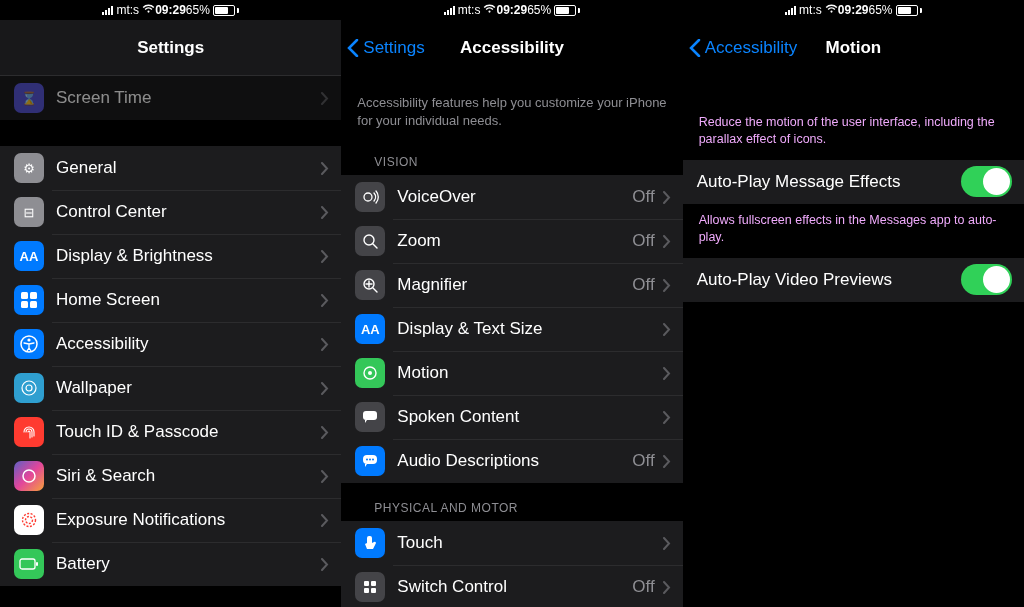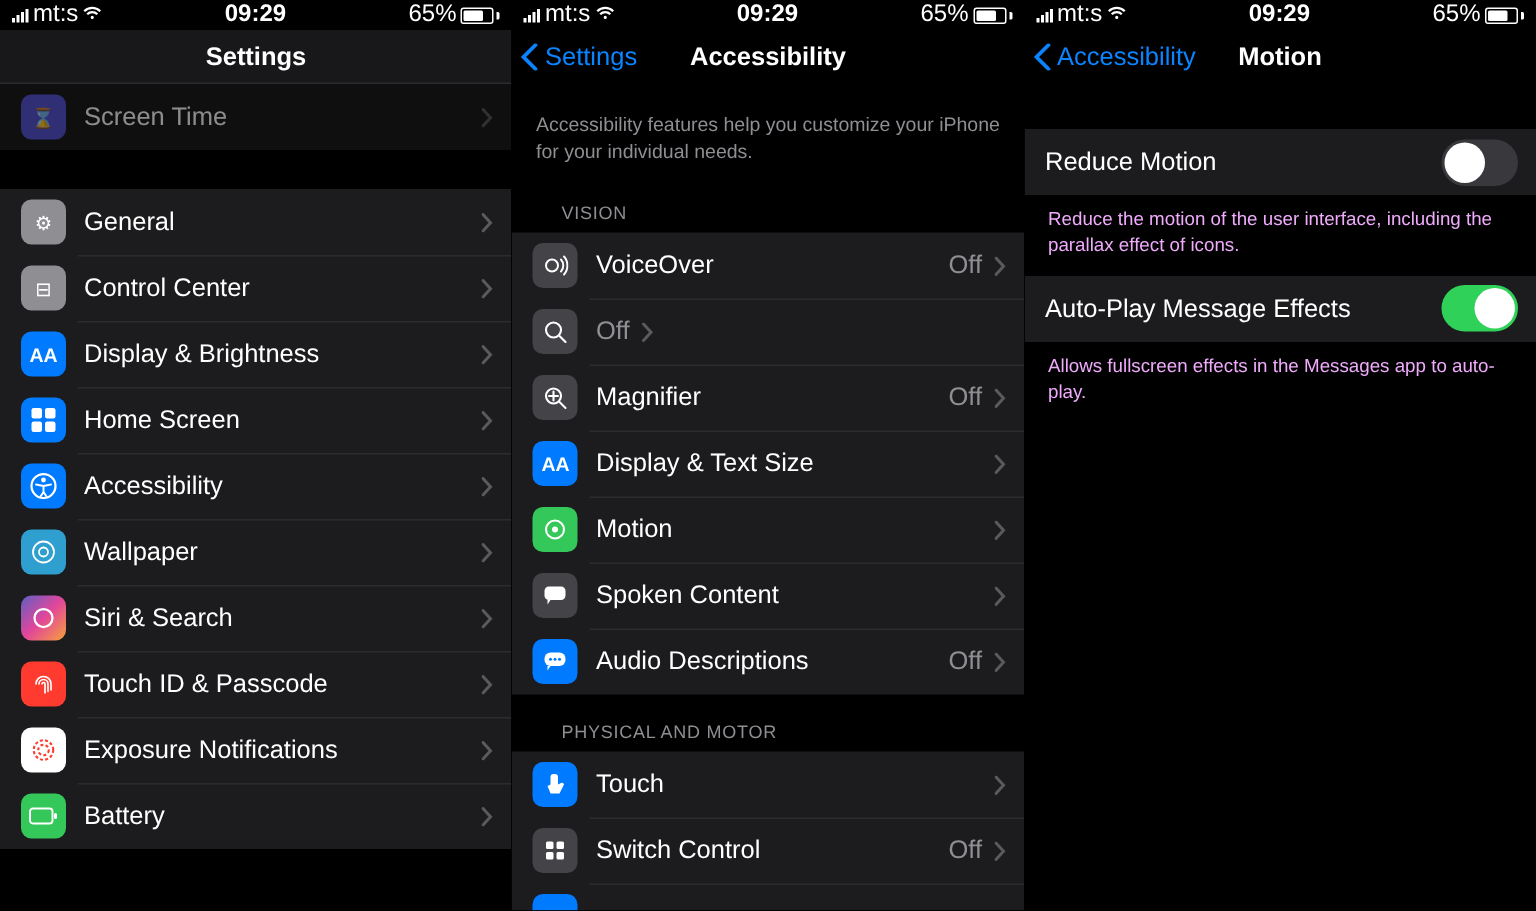--- a/index.html
+++ b/index.html
@@ -20,38 +20,38 @@
   flex-direction: column;
   overflow: hidden;
   position: relative;
 }
 .screen:nth-child(2) { width: 341.33px; }
 
 .status-bar {
   height: 20px;
   display: flex;
   align-items: center;
-  justify-content: space-between;
+  justify-content: center;
   padding: 0 8px;
-  font-size: 16px;
+  font-size: 12px;
   background: #000;
 }
 .status-left, .status-right { display: flex; align-items: center; gap: 3px; }
 .status-center { font-weight: 700; }
 .signal-bars { display: inline-flex; gap: 1px; align-items: flex-end; }
 .bar { width: 2px; background: #fff; }
 .b1 { height: 3px; } .b2 { height: 5px; } .b3 { height: 7px; } .b4 { height: 9px; }
 .wifi-icon { width: 13px; height: 10px; }
 .battery { display: flex; align-items: center; gap: 2px; }
 .battery-body { width: 22px; height: 11px; border: 1px solid #fff; border-radius: 2px; position: relative; }
 .battery-fill { position: absolute; left: 1px; top: 1px; bottom: 1px; width: 65%; background: #fff; border-radius: 1px; }
 .battery-tip { width: 2px; height: 5px; background: #fff; border-radius: 0 1px 1px 0; }
 
 .nav-bar {
-  height: 36px;
+  height: 56px;
   display: flex;
   align-items: center;
   justify-content: center;
   position: relative;
   background: #1c1c1e;
   border-bottom: 0.5px solid #2c2c2e;
 }
 .screen:first-child .nav-bar { background: rgba(28,28,30,0.85); }
 .nav-title { font-size: 17px; font-weight: 600; color: #fff; }
 .nav-back {
@@ -277,39 +277,39 @@
             </svg>
           </div>
         <div class="row-label">Wallpaper</div>
         <span class="chevron">
             <svg viewBox="0 0 8 13">
               <path d="M1 1l5 5.5L1 12" stroke="#5a5a5e" stroke-width="2" fill="none" stroke-linecap="round"></path>
             </svg>
           </span>
       </div>
       <div class="row">
+        <div class="row-icon ic-red">
+            <svg width="18" height="18" viewBox="0 0 18 18">
+              <path d="M4 9a5 5 0 0110 0v4M6 9a3 3 0 016 0v5M8 9a1 1 0 012 0v6" fill="none" stroke="#fff" stroke-width="1.1" stroke-linecap="round"></path>
+            </svg>
+          </div>
+        <div class="row-label">Touch ID &amp; Passcode</div>
+        <span class="chevron">
+            <svg viewBox="0 0 8 13">
+              <path d="M1 1l5 5.5L1 12" stroke="#5a5a5e" stroke-width="2" fill="none" stroke-linecap="round"></path>
+            </svg>
+          </span>
+      </div>
+      <div class="row">
         <div class="row-icon ic-siri">
             <svg width="18" height="18" viewBox="0 0 18 18">
               <circle cx="9" cy="9" r="6" fill="none" stroke="#fff" stroke-width="1.5"></circle>
             </svg>
           </div>
         <div class="row-label">Siri &amp; Search</div>
-        <span class="chevron">
-            <svg viewBox="0 0 8 13">
-              <path d="M1 1l5 5.5L1 12" stroke="#5a5a5e" stroke-width="2" fill="none" stroke-linecap="round"></path>
-            </svg>
-          </span>
-      </div>
-      <div class="row">
-        <div class="row-icon ic-red">
-            <svg width="18" height="18" viewBox="0 0 18 18">
-              <path d="M4 9a5 5 0 0110 0v4M6 9a3 3 0 016 0v5M8 9a1 1 0 012 0v6" fill="none" stroke="#fff" stroke-width="1.1" stroke-linecap="round"></path>
-            </svg>
-          </div>
-        <div class="row-label">Touch ID &amp; Passcode</div>
         <span class="chevron">
             <svg viewBox="0 0 8 13">
               <path d="M1 1l5 5.5L1 12" stroke="#5a5a5e" stroke-width="2" fill="none" stroke-linecap="round"></path>
             </svg>
           </span>
       </div>
       <div class="row">
         <div class="row-icon ic-white">
             <svg width="18" height="18" viewBox="0 0 18 18">
               <circle cx="9" cy="9" r="3.5" fill="none" stroke="#ff3b30" stroke-width="1.4" stroke-dasharray="2 1.5"></circle>
@@ -395,20 +395,21 @@
             </svg>
           </span>
       </div>
       <div class="row">
         <div class="row-icon ic-darkgray">
             <svg width="18" height="18" viewBox="0 0 18 18">
               <circle cx="8" cy="8" r="5" fill="none" stroke="#fff" stroke-width="1.4"></circle>
               <path d="M12 12l4 4" stroke="#fff" stroke-width="1.4" stroke-linecap="round"></path>
             </svg>
           </div>
+        <div class="row-label">Zoom</div>
         <div class="row-value">Off</div>
         <span class="chevron">
             <svg viewBox="0 0 8 13">
               <path d="M1 1l5 5.5L1 12" stroke="#5a5a5e" stroke-width="2" fill="none" stroke-linecap="round"></path>
             </svg>
           </span>
       </div>
       <div class="row">
         <div class="row-icon ic-darkgray">
             <svg width="18" height="18" viewBox="0 0 18 18">
@@ -551,32 +552,32 @@
     <div class="nav-back">
       <svg class="nav-back-chevron" viewBox="0 0 12 18">
           <path d="M10 1L2 9l8 8" stroke="#0a84ff" stroke-width="2.5" fill="none" stroke-linecap="round"></path>
         </svg>
       <span>Accessibility</span>
     </div>
     <div class="nav-title">Motion</div>
   </div>
   <div class="content">
     <div style="height:30px"></div>
-    <div class="list">
-      <div class="row noicon">
-        <div class="row-label">Reduce Motion</div>
-        <div class="toggle off">
-            <div class="knob"></div>
-          </div>
-      </div>
-    </div>
     <div class="footer-text">Reduce the motion of the user interface, including the parallax effect of icons.</div>
     <div class="list">
       <div class="row noicon">
         <div class="row-label">Auto-Play Message Effects</div>
         <div class="toggle on">
             <div class="knob"></div>
           </div>
       </div>
     </div>
     <div class="footer-text">Allows fullscreen effects in the Messages app to auto-play.</div>
+    <div class="list">
+      <div class="row noicon">
+        <div class="row-label">Auto-Play Video Previews</div>
+        <div class="toggle on">
+            <div class="knob"></div>
+          </div>
+      </div>
+    </div>
   </div>
 </div>
 
 </body></html>

